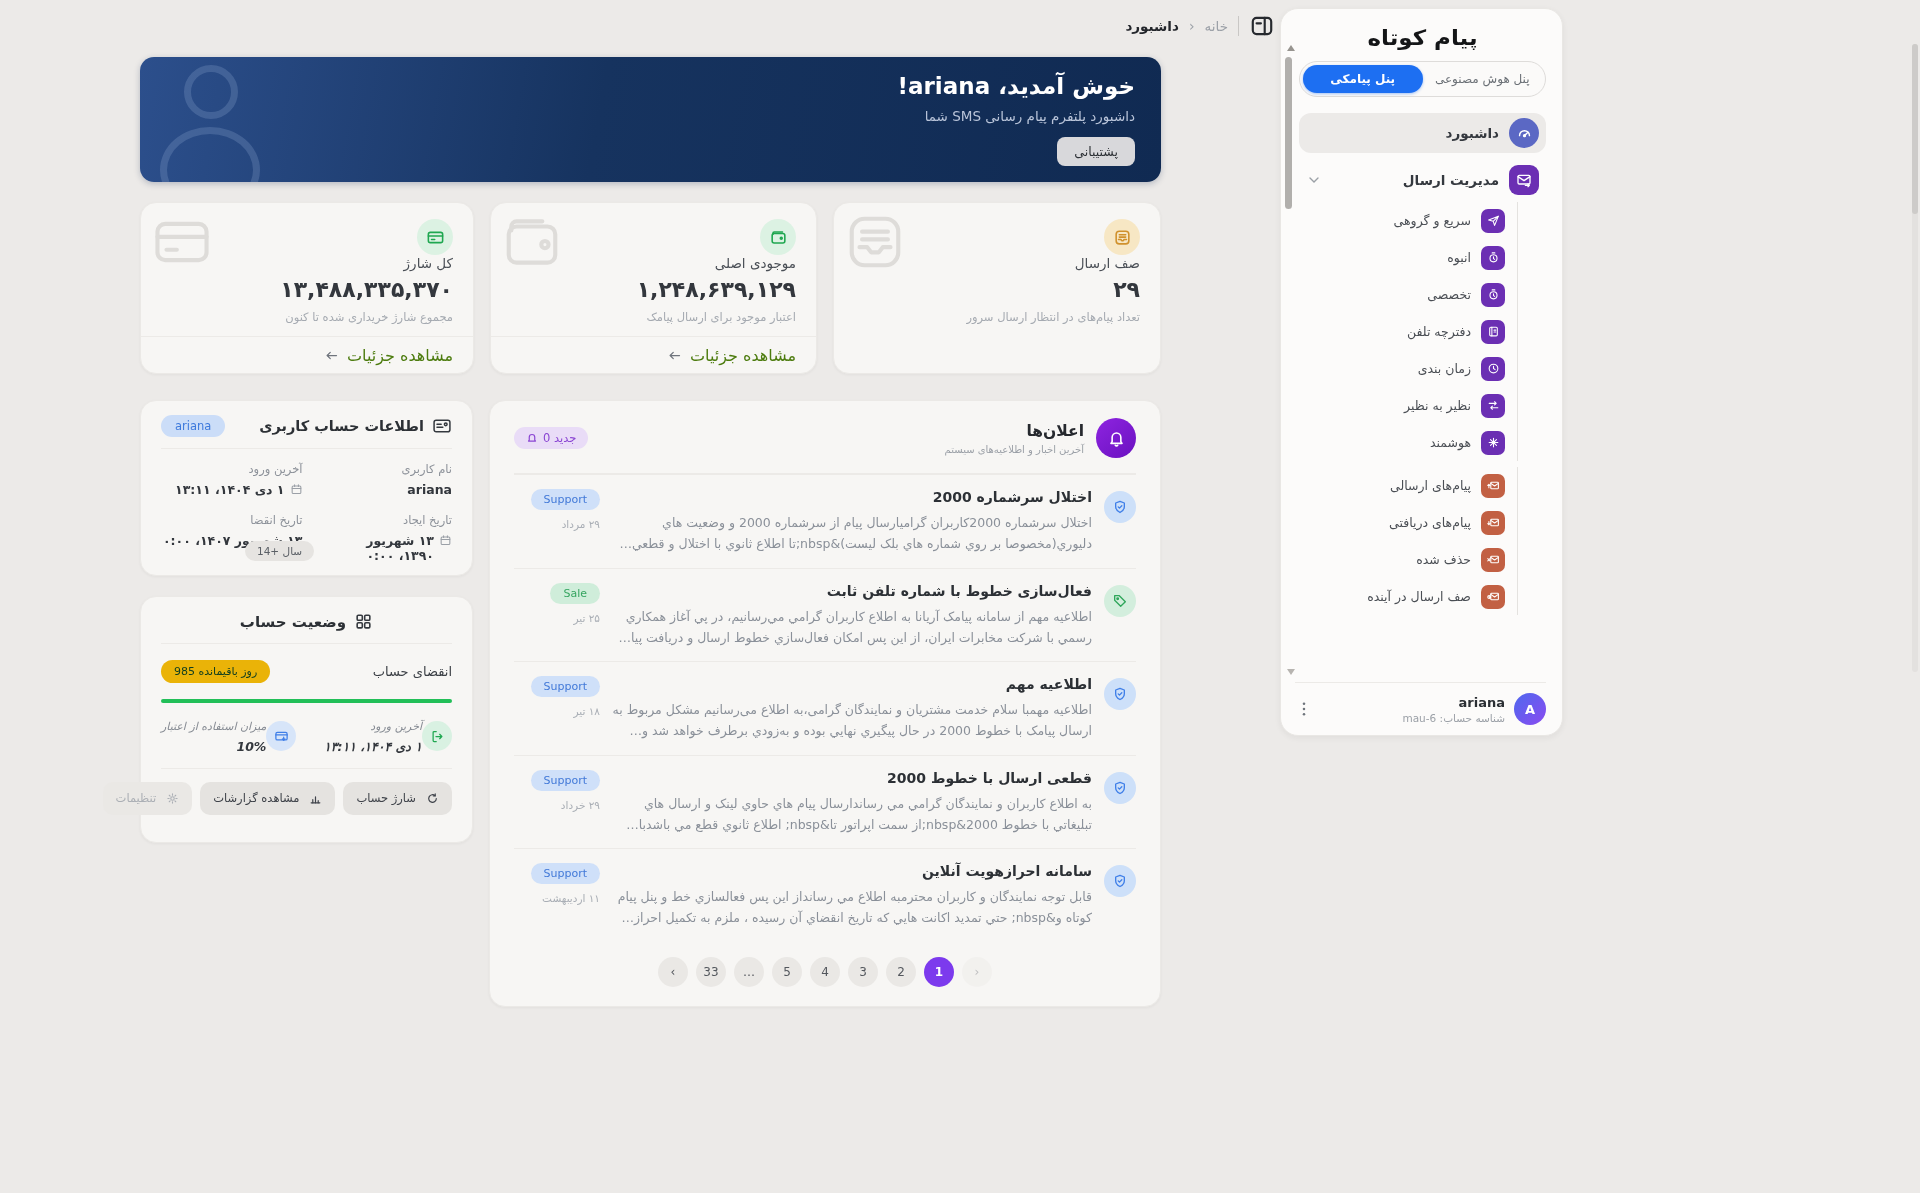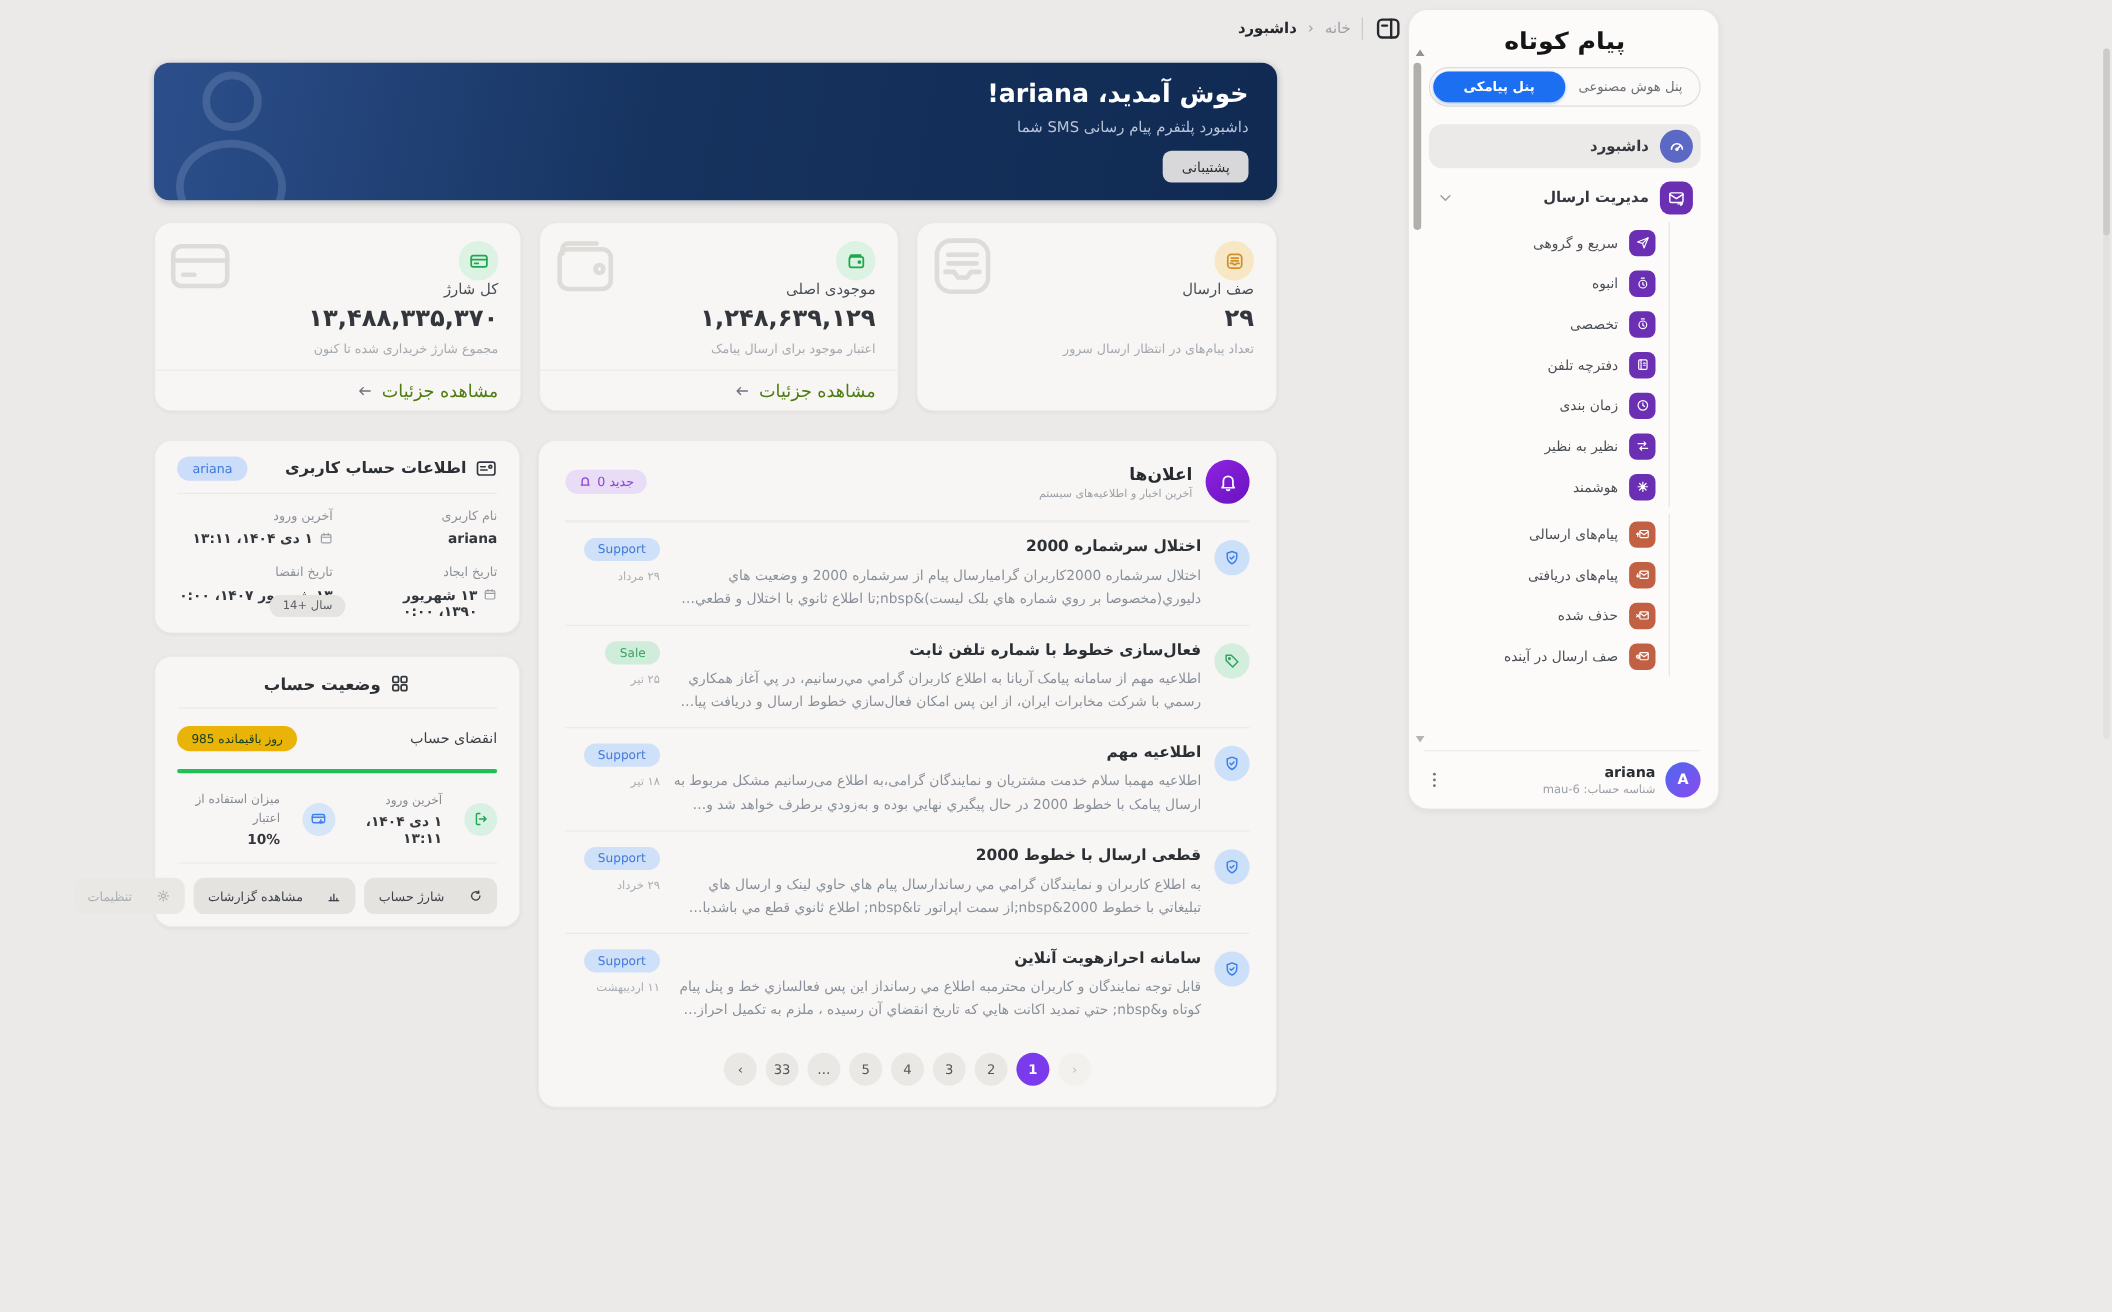--- a/index.html
+++ b/index.html
@@ -141,28 +141,28 @@
 
   .status-card { position:relative; padding:0 20px; height:247px; }
   .status-header { display:flex; direction:rtl; align-items:center; justify-content:center; gap:8px; padding:15px 0 12px; border-bottom:1px solid #ECEAE7; }
   .status-header .h-icon { width:19px; height:19px; color:#34383E; }
   .status-header .h-title { font-size:15px; font-weight:700; color:#2C3035; }
   .expiry-row { display:flex; direction:rtl; align-items:center; justify-content:space-between; margin-top:16px; }
   .expiry-label { font-size:13px; color:#3C4046; }
   .remain-badge { direction:ltr; background:#eab308; color:#0E3D20; font-size:11px; font-weight:400; border-radius:999px; padding:5px 13px;text-align:center; }
   .progress { height:4px; background:#22BF58; border-radius:4px; margin-top:16px; }
   .status-stats { display:flex; direction:rtl; justify-content:space-between; margin-top:16px; padding-bottom:14px; border-bottom:1px solid #ECEAE7; }
-  .sgroup { display:flex; direction:rtl; gap:20px; align-items:center; }
+  .sgroup { display:flex; direction:rtl; gap:0; align-items:center;font-style:italic; }
   .sg-icon { width:30px; height:30px; border-radius:50%; display:flex; align-items:center; justify-content:center; flex:none; }
   .sg-green { background:#D9F1E2; color:#1FA750; } .sg-blue { background:#D7E5F9; color:#3F7FE8; }
   .sg-text { text-align:right; max-width:118px; }
   .sg-label { font-size:11px; color:#868B93; line-height:1.5; }
   .sg-value { font-size:12.5px; font-weight:700; color:#34383E; margin-top:3px; }
   .status-actions { display:flex; direction:rtl; gap:8px; margin-top:13px; }
-  .act-btn { display:flex; direction:rtl; align-items:center; gap:22px; background:#E5E3E0; border:none; border-radius:10px;
+  .act-btn { display:flex; direction:rtl; align-items:center; gap:10px; background:#E5E3E0; border:none; border-radius:10px;
              height:33px; padding:0 13px; font-size:11.5px; color:#3F434A; cursor:pointer; font-family:inherit; white-space:nowrap; }
   .act-btn svg { width:13px; height:13px; }
   .act-btn.muted { color:#ABAFB5; background:#EAE8E5; }
   svg { display:block; }
 </style>
 </head>
 <body>
 
 <div class="canvas">
 

